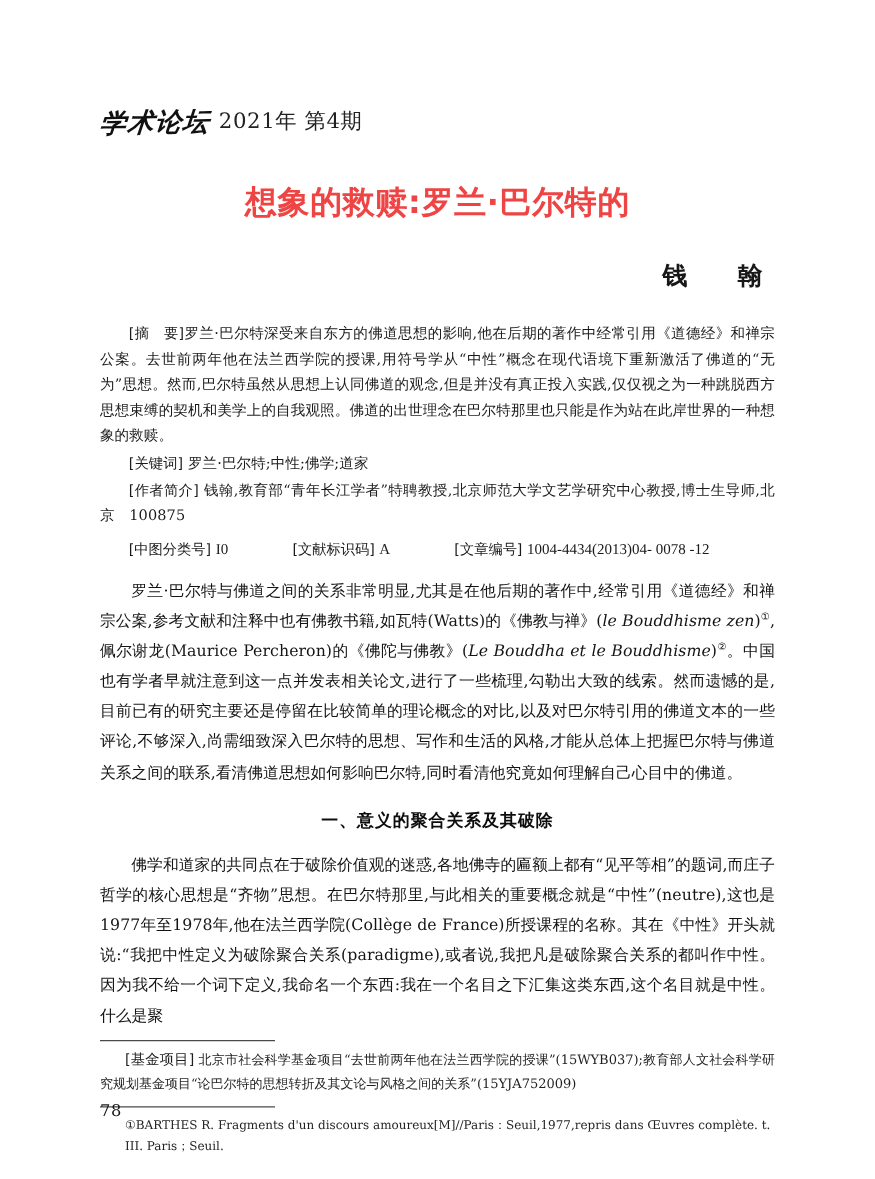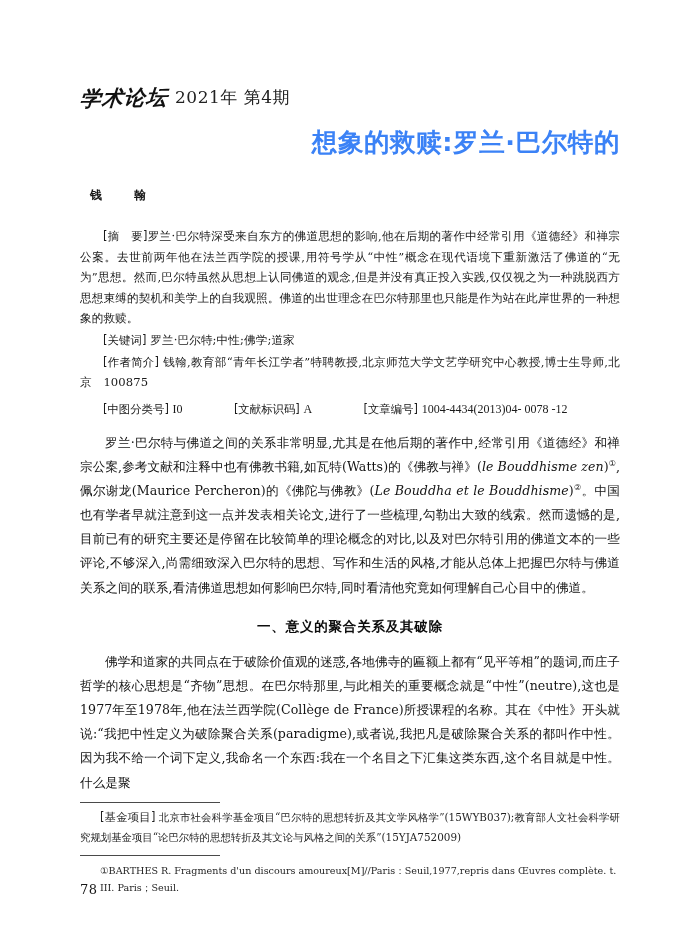--- a/index.html
+++ b/index.html
@@ -44,35 +44,35 @@
   .issue-line {
     font-size: 17px;
     color: #222;
     line-height: 1;
     padding-bottom: 2px;
     letter-spacing: .5px;
   }
 
   
   .article-title {
-    margin-top: 16px;
-    text-align: right;
+    margin-top: 36px;
+    text-align: center;
     font-family: "DejaVu Sans", "Liberation Sans", sans-serif;
     font-size: 25.5px;
     font-weight: 700;
     line-height: 1.45;
     letter-spacing: .6px;
-    color: #3b82f6;
+    color: #ef4444;
   }
   .article-title .tline { display: block; }
 
   .author-line {
     margin-top: 26px;
-    text-align: left;
-    font-size: 12px;
+    text-align: right;
+    font-size: 20px;
     letter-spacing: 10px;
     text-indent: 10px;
     color: #171717;
     font-weight: 600;
   }
 
   
   .meta-block {
     margin-top: 22px;
     font-size: 11.6px;
@@ -216,21 +216,21 @@
   <div class="body-text">
     <p><span>罗兰·巴尔特与佛道之间的关系非常明显,尤其是在他后期的著作中,经常引用《道德经》和禅宗公案,参考文献和注释中也有佛教书籍,如瓦特(Watts)的《佛教与禅》(</span><span class="ital">le Bouddhisme zen</span><span>)</span><sup class="fn">①</sup><span>,佩尔谢龙(Maurice Percheron)的《佛陀与佛教》(</span><span class="ital">Le Bouddha et le Bouddhisme</span><span>)</span><sup class="fn">②</sup><span>。中国也有学者早就注意到这一点并发表相关论文,进行了一些梳理,勾勒出大致的线索。然而遗憾的是,目前已有的研究主要还是停留在比较简单的理论概念的对比,以及对巴尔特引用的佛道文本的一些评论,不够深入,尚需细致深入巴尔特的思想、写作和生活的风格,才能从总体上把握巴尔特与佛道关系之间的联系,看清佛道思想如何影响巴尔特,同时看清他究竟如何理解自己心目中的佛道。</span></p>
 
     <h2 class="section-heading">一、意义的聚合关系及其破除</h2>
 
     <p>佛学和道家的共同点在于破除价值观的迷惑,各地佛寺的匾额上都有“见平等相”的题词,而庄子哲学的核心思想是“齐物”思想。在巴尔特那里,与此相关的重要概念就是“中性”(neutre),这也是1977年至1978年,他在法兰西学院(Collège de France)所授课程的名称。其在《中性》开头就说:“我把中性定义为破除聚合关系(paradigme),或者说,我把凡是破除聚合关系的都叫作中性。因为我不给一个词下定义,我命名一个东西:我在一个名目之下汇集这类东西,这个名目就是中性。什么是聚</p>
   </div>
 
   <div class="fund-rule"></div>
   <div class="fund-block">
-    <p><span class="lbl">[基金项目]</span> <span>北京市社会科学基金项目“巴尔特的思想转折及其文学风格学”(15WYB037);教育部人文社会科学研究规划基金项目“论巴尔特的思想转折及其文论与风格之间的关系”(15YJA752009)</span></p>
+    <p><span class="lbl">[基金项目]</span> <span>北京市社会科学基金项目“去世前两年他在法兰西学院的授课”(15WYB037);教育部人文社会科学研究规划基金项目“论巴尔特的思想转折及其文论与风格之间的关系”(15YJA752009)</span></p>
   </div>
 
   <div class="notes-rule"></div>
   <div class="notes">
     <p>①BARTHES R. Fragments d'un discours amoureux[M]//Paris：Seuil,1977,repris dans Œuvres complète. t. III. Paris；Seuil.</p>
 
   </div>
 
   <div class="page-number">78</div>
 

